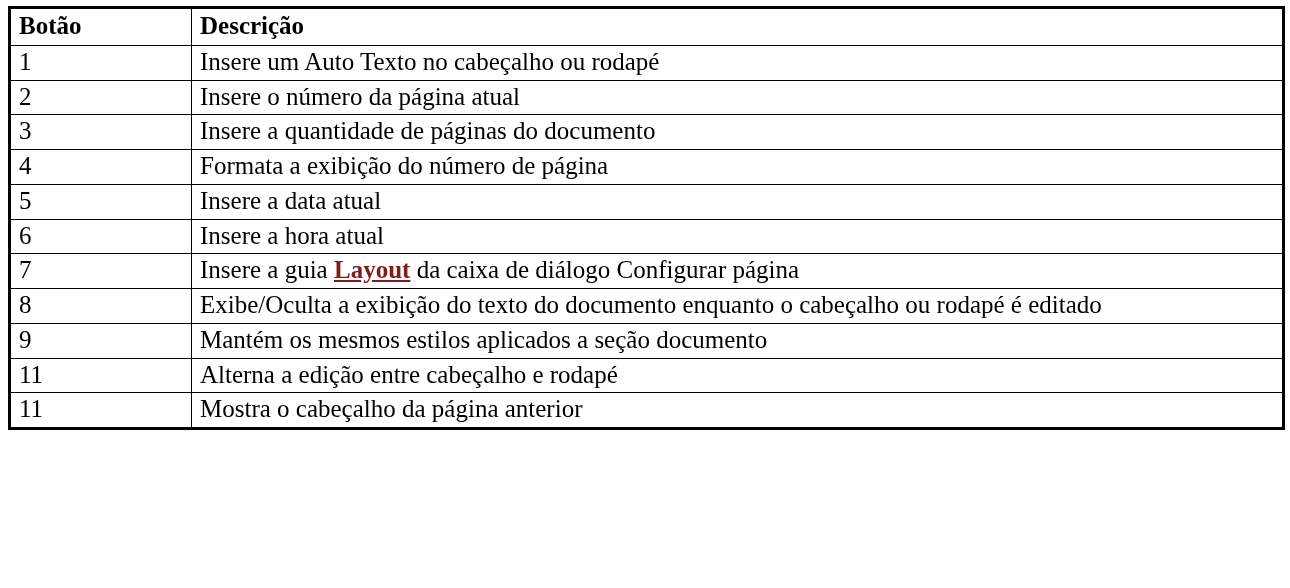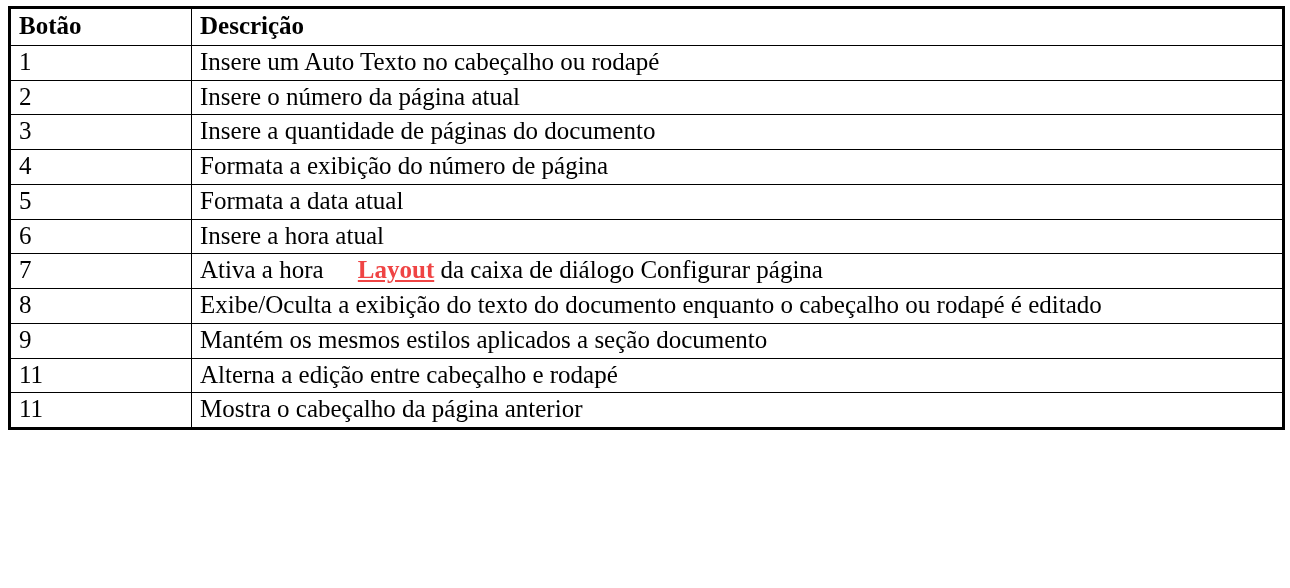--- a/index.html
+++ b/index.html
@@ -41,24 +41,23 @@
   table.btn-table thead th {
     font-weight: bold;
     font-size: 25px;
     padding-top: 3px;
     padding-bottom: 4px;
   }
   table.btn-table tbody td.num {
     font-weight: normal;
   }
   .desc-link {
-    color: #ef4444;
+    color: #7f1d1d;
     font-weight: bold;
     text-decoration: underline;
-    margin-left: 28px;
   }
   .wrapcell {
     line-height: 1.18;
   }
 </style>
 </head>
 <body>
 
 <div class="page">
   <table class="btn-table">
@@ -84,29 +83,29 @@
       <tr>
         <td class="num">3</td>
         <td class="wrapcell">Insere a quantidade de páginas do documento</td>
       </tr>
       <tr>
         <td class="num">4</td>
         <td class="wrapcell">Formata a exibição do número de página</td>
       </tr>
       <tr>
         <td class="num">5</td>
-        <td class="wrapcell">Formata a data atual</td>
+        <td class="wrapcell">Insere a data atual</td>
       </tr>
       <tr>
         <td class="num">6</td>
         <td class="wrapcell">Insere a hora atual</td>
       </tr>
       <tr>
         <td class="num">7</td>
-        <td class="wrapcell"><span>Ativa a hora </span><a href="#" class="desc-link">Layout</a><span> da caixa de diálogo Configurar página</span></td>
+        <td class="wrapcell"><span>Insere a guia </span><a href="#" class="desc-link">Layout</a><span> da caixa de diálogo Configurar página</span></td>
       </tr>
       <tr>
         <td class="num">8</td>
         <td class="wrapcell">Exibe/Oculta a exibição do texto do documento enquanto o cabeçalho ou rodapé é editado</td>
       </tr>
       <tr>
         <td class="num">9</td>
         <td class="wrapcell">Mantém os mesmos estilos aplicados a seção documento</td>
       </tr>
       <tr>

